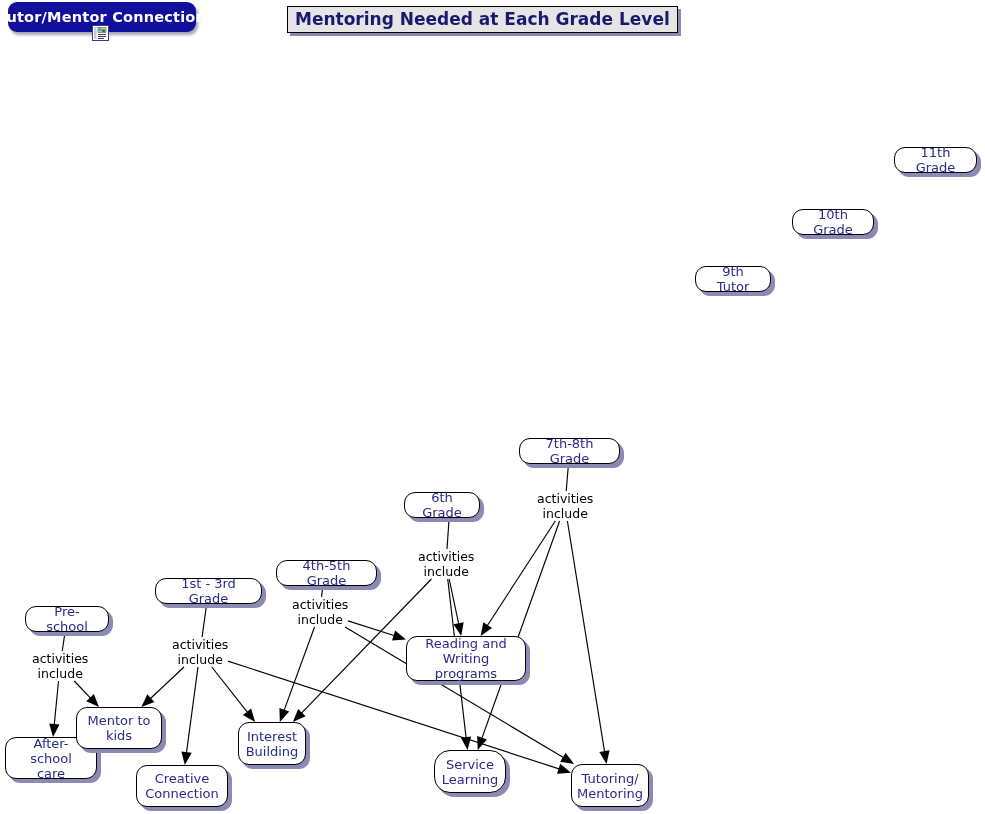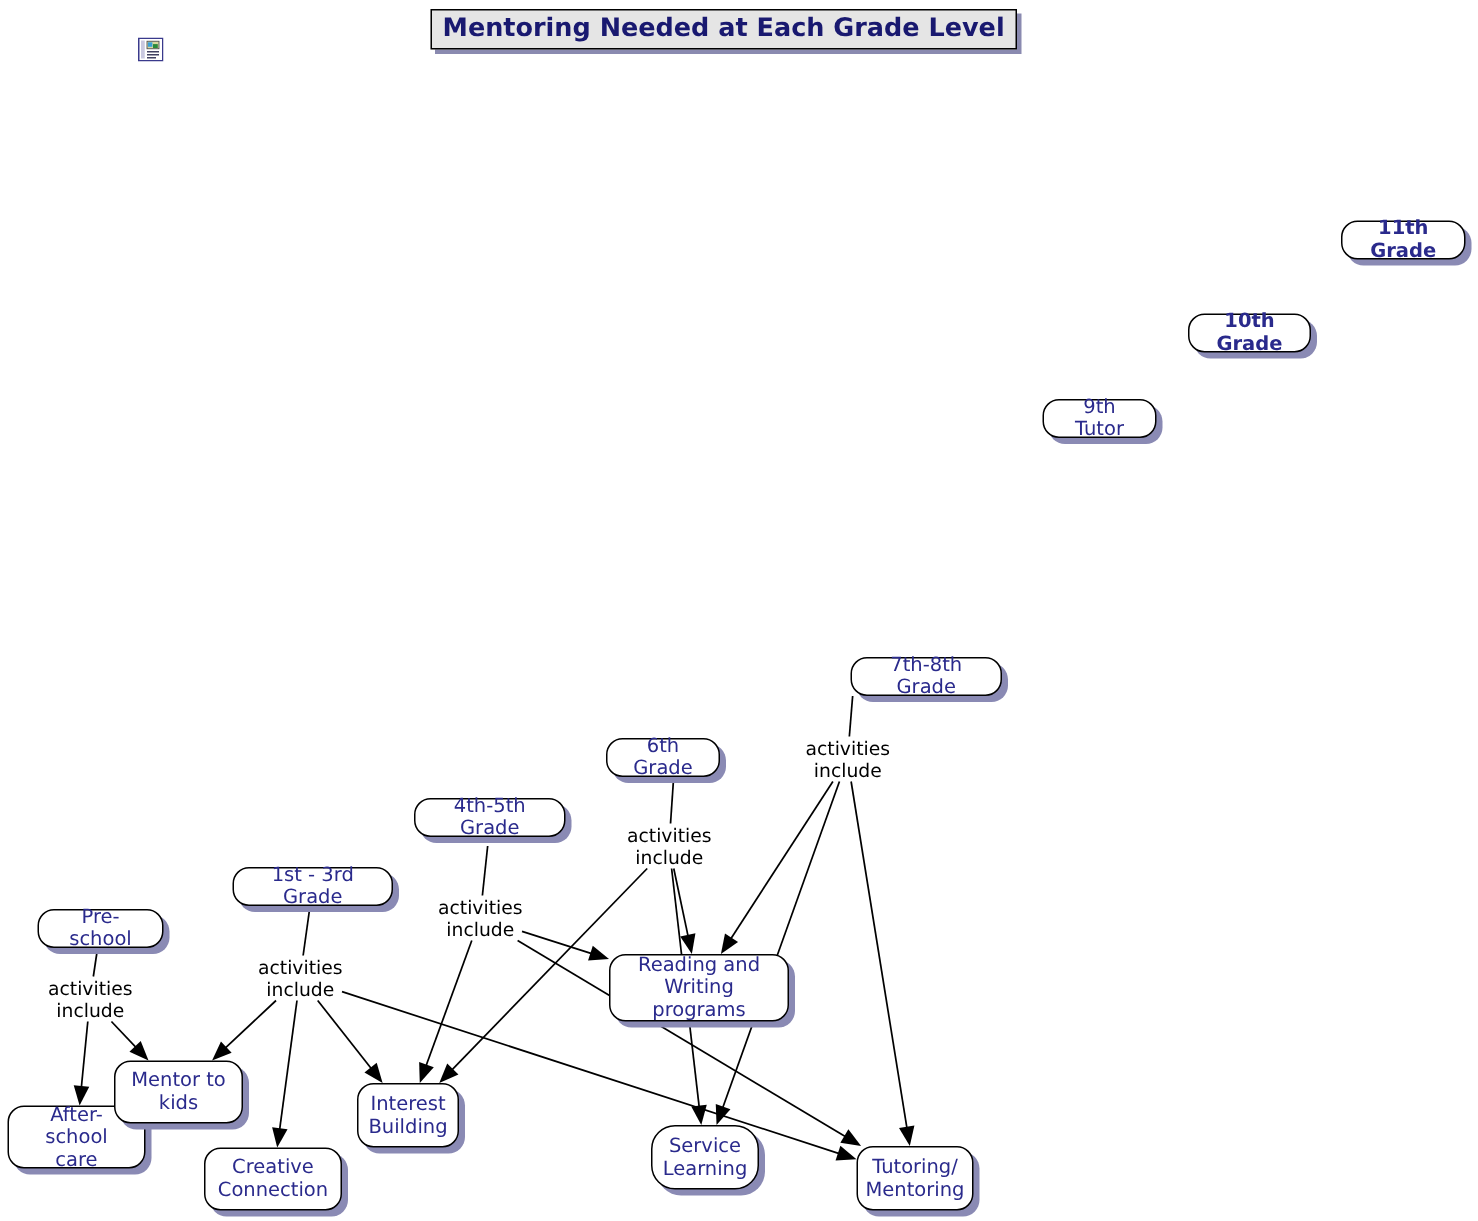--- a/index.html
+++ b/index.html
@@ -119,20 +119,23 @@
     stroke: #000000;
     stroke-width: 1.15;
     fill: none;
   }
 </style>
 </head>
 <body>
 
 <div id="canvas">
 
+  <div id="brand-button">
+    <span class="brand-label">Tutor/Mentor Connection</span>
+  </div>
 
   <div id="brand-resource-icon">
     <svg width="17" height="16" viewBox="0 0 17 16" xmlns="http://www.w3.org/2000/svg">
       <rect x="0.5" y="0.5" width="16" height="15" fill="#ffffff" stroke="#3a3a8c" stroke-width="1"></rect>
       <rect x="2" y="2" width="2.5" height="12" fill="#c9c9e0"></rect>
       <rect x="6" y="2.5" width="8" height="5" fill="#d8d8a0" stroke="#505050" stroke-width="0.6"></rect>
       <rect x="6.6" y="3.2" width="3" height="3" fill="#3aa0d8"></rect>
       <rect x="10" y="4.4" width="3.2" height="2.6" fill="#2a8a3a"></rect>
       <rect x="6" y="9" width="8" height="1" fill="#404060"></rect>
       <rect x="6" y="11" width="8" height="1" fill="#404060"></rect>
@@ -178,26 +181,26 @@
       <polygon points="480.60655737704917,636 483.32358208510493,622.264725094276 492.0466614109682,627.9275765910659" fill="#000000"></polygon>
       <line x1="559.632768361582" y1="521" x2="481.39890965779887" y2="739.64304721952"></line>
       <polygon points="477.6930320150659,750 477.17669155115976,736.0080954646863 486.96871963452264,739.5118343269065" fill="#000000"></polygon>
       <line x1="567.4150268336315" y1="521" x2="604.7899588477859" y2="753.1398555101371"></line>
       <polygon points="606.5384615384615,764 599.3381627815461,751.9918486930268 609.6059357537802,750.338718876388" fill="#000000"></polygon>
     </svg>
 
   <div id="node-layer">
       <div class="node" style="left: 25px; top: 606px; width: 84px; height: 26px;"><span>Pre-school</span></div>
       <div class="node" style="left: 155px; top: 578px; width: 107px; height: 26px;"><span>1st - 3rd Grade</span></div>
-      <div class="node" style="left: 276px; top: 532px; width: 101px; height: 26px;"><span>4th-5th Grade</span></div>
+      <div class="node" style="left: 276px; top: 560px; width: 101px; height: 26px;"><span>4th-5th Grade</span></div>
       <div class="node" style="left: 404px; top: 492px; width: 76px; height: 26px;"><span>6th Grade</span></div>
-      <div class="node" style="left: 519px; top: 438px; width: 101px; height: 26px; margin-left: 48px;"><span>7th-8th Grade</span></div>
+      <div class="node" style="left: 519px; top: 438px; width: 101px; height: 26px;"><span>7th-8th Grade</span></div>
       <div class="node" style="left: 695px; top: 266px; width: 76px; height: 26px;"><span>9th Tutor</span></div>
-      <div class="node" style="left: 792px; top: 209px; width: 82px; height: 26px; font-weight: bold;"><span>10th Grade</span></div>
-      <div class="node" style="left: 894px; top: 147px; width: 83px; height: 26px; font-weight: bold;"><span>11th Grade</span></div>
+      <div class="node" style="left: 792px; top: 209px; width: 82px; height: 26px;"><span>10th Grade</span></div>
+      <div class="node" style="left: 894px; top: 147px; width: 83px; height: 26px;"><span>11th Grade</span></div>
       <div class="node" style="left: 5px; top: 737px; width: 92px; height: 42px; align-items: center;"><span>After-school
 care</span></div>
       <div class="node" style="left: 76px; top: 707px; width: 86px; height: 42px;"><span>Mentor to
 kids</span></div>
       <div class="node" style="left: 136px; top: 765px; width: 92px; height: 42px;"><span>Creative
 Connection</span></div>
       <div class="node" style="left: 238px; top: 722px; width: 68px; height: 43px;"><span>Interest
 Building</span></div>
       <div class="node" style="left: 406px; top: 636px; width: 120px; height: 45px;"><span>Reading and
 Writing programs</span></div>

